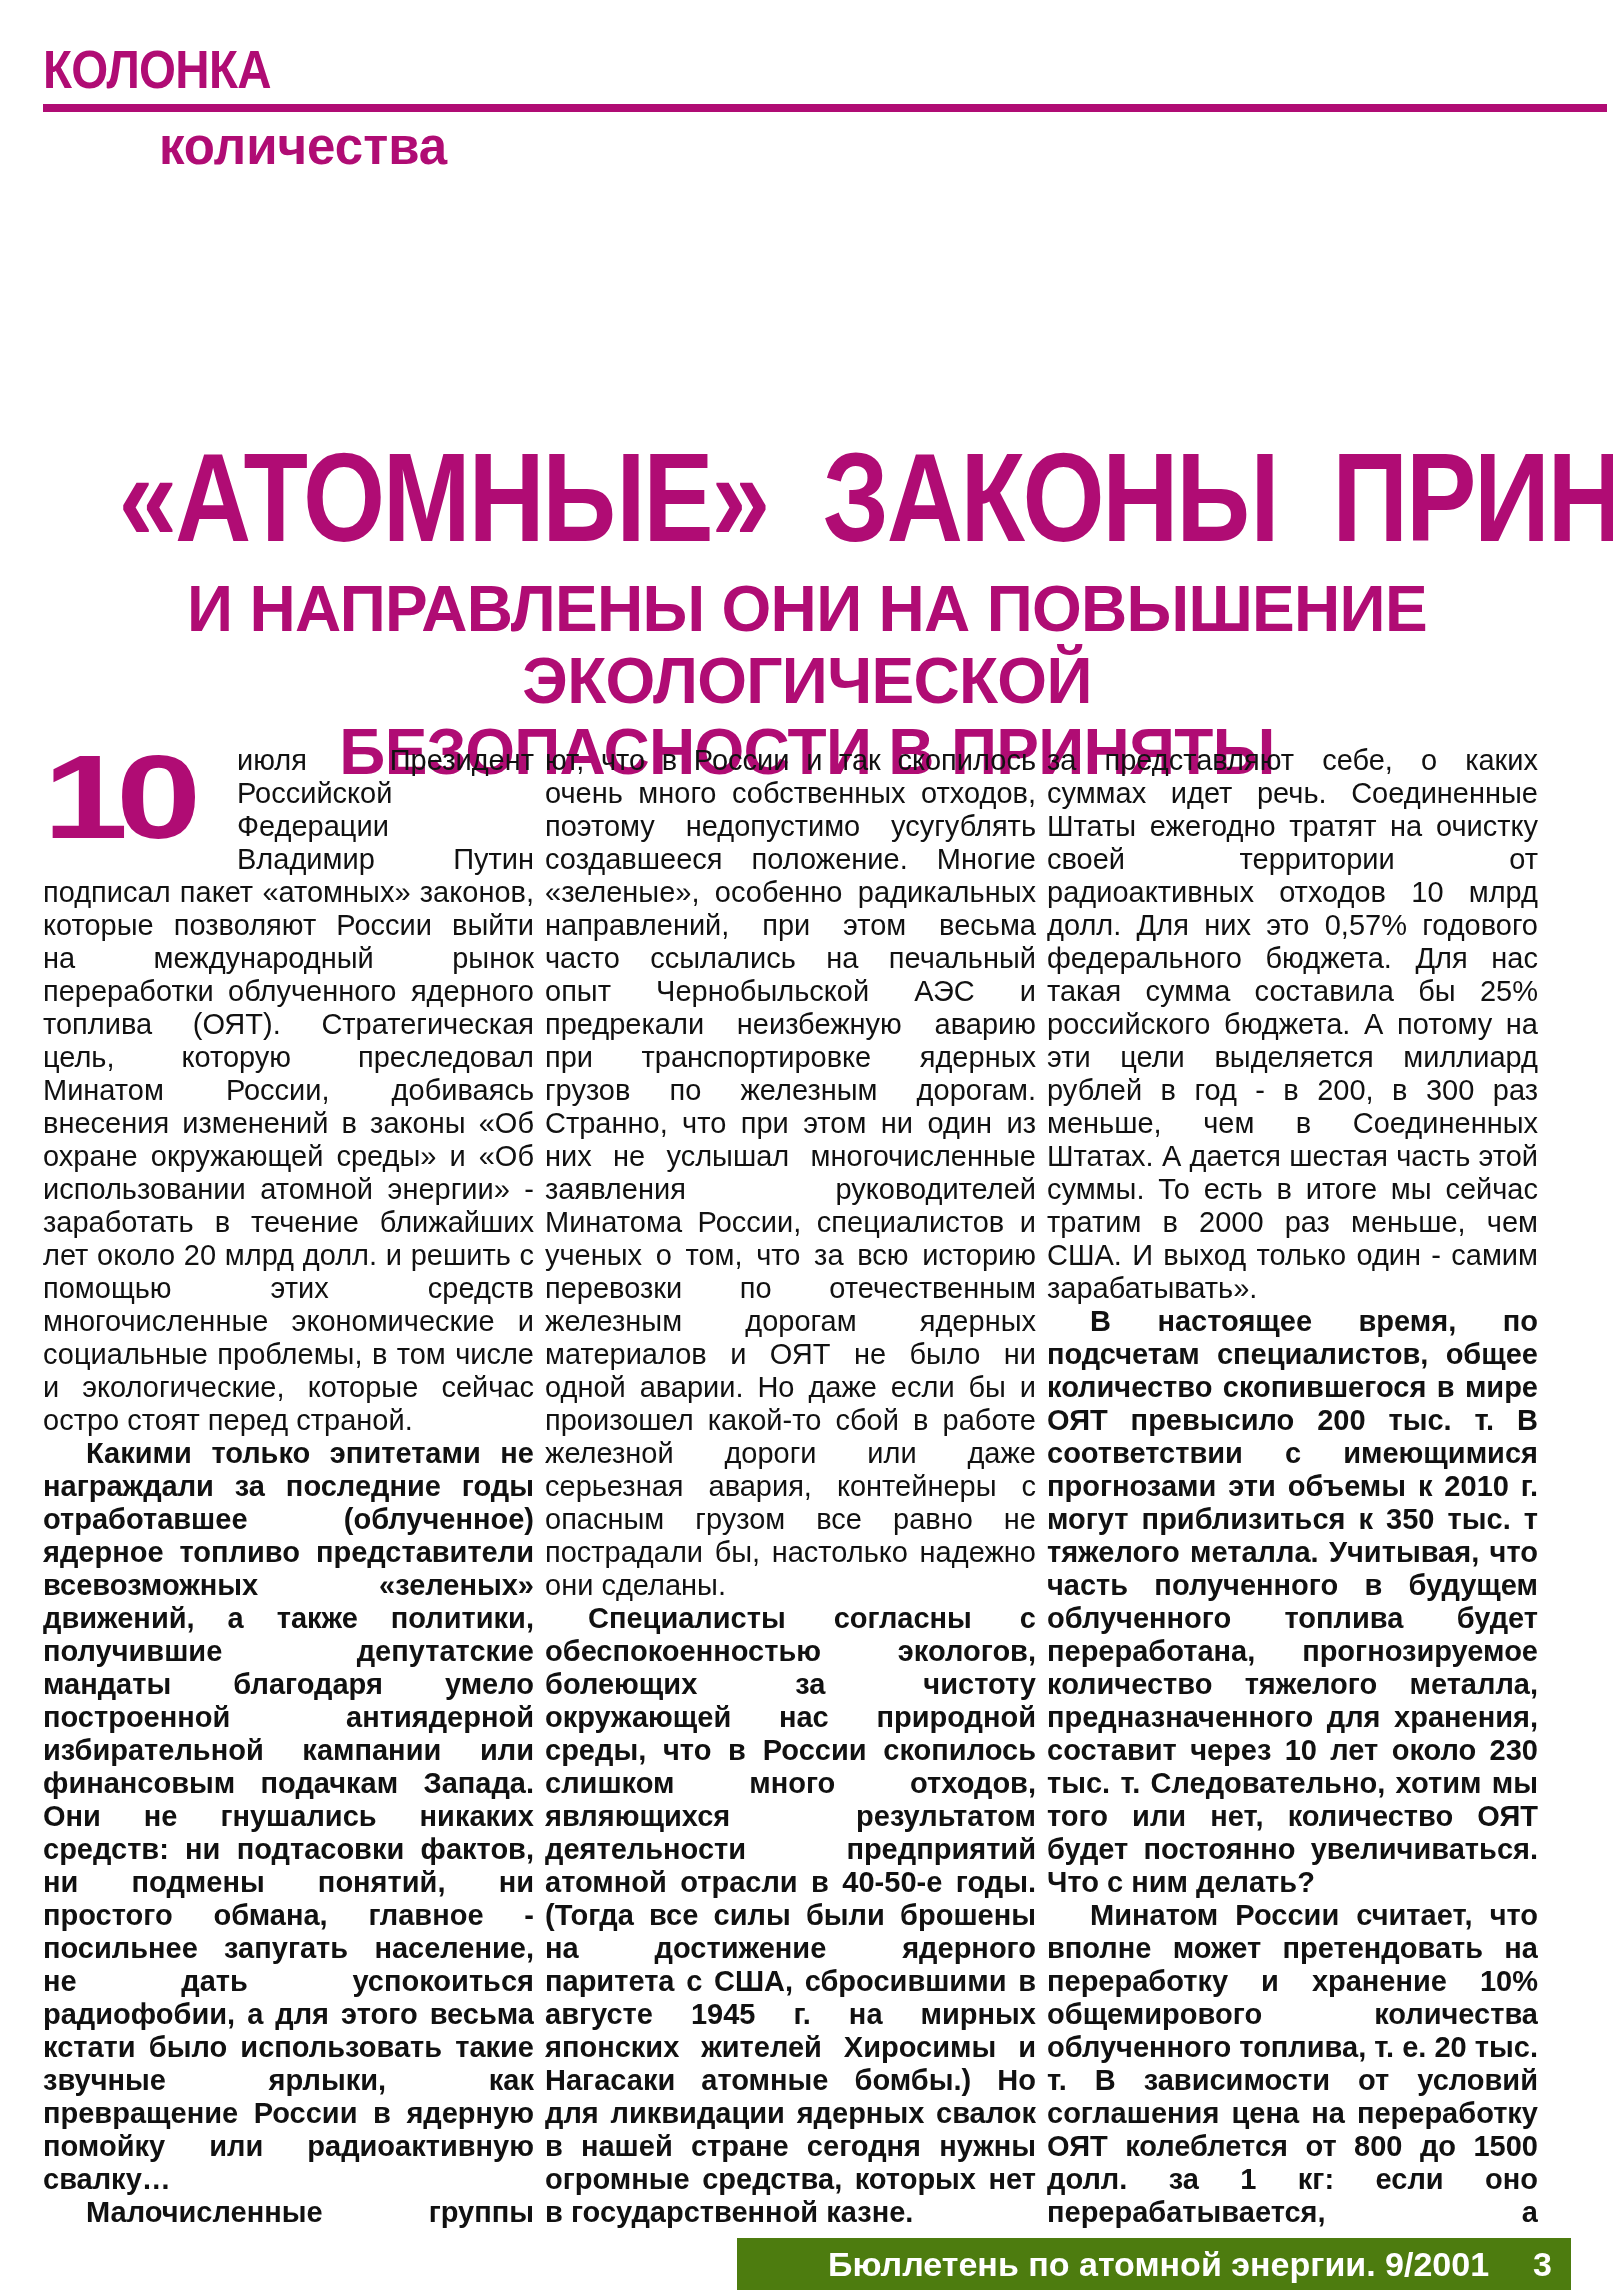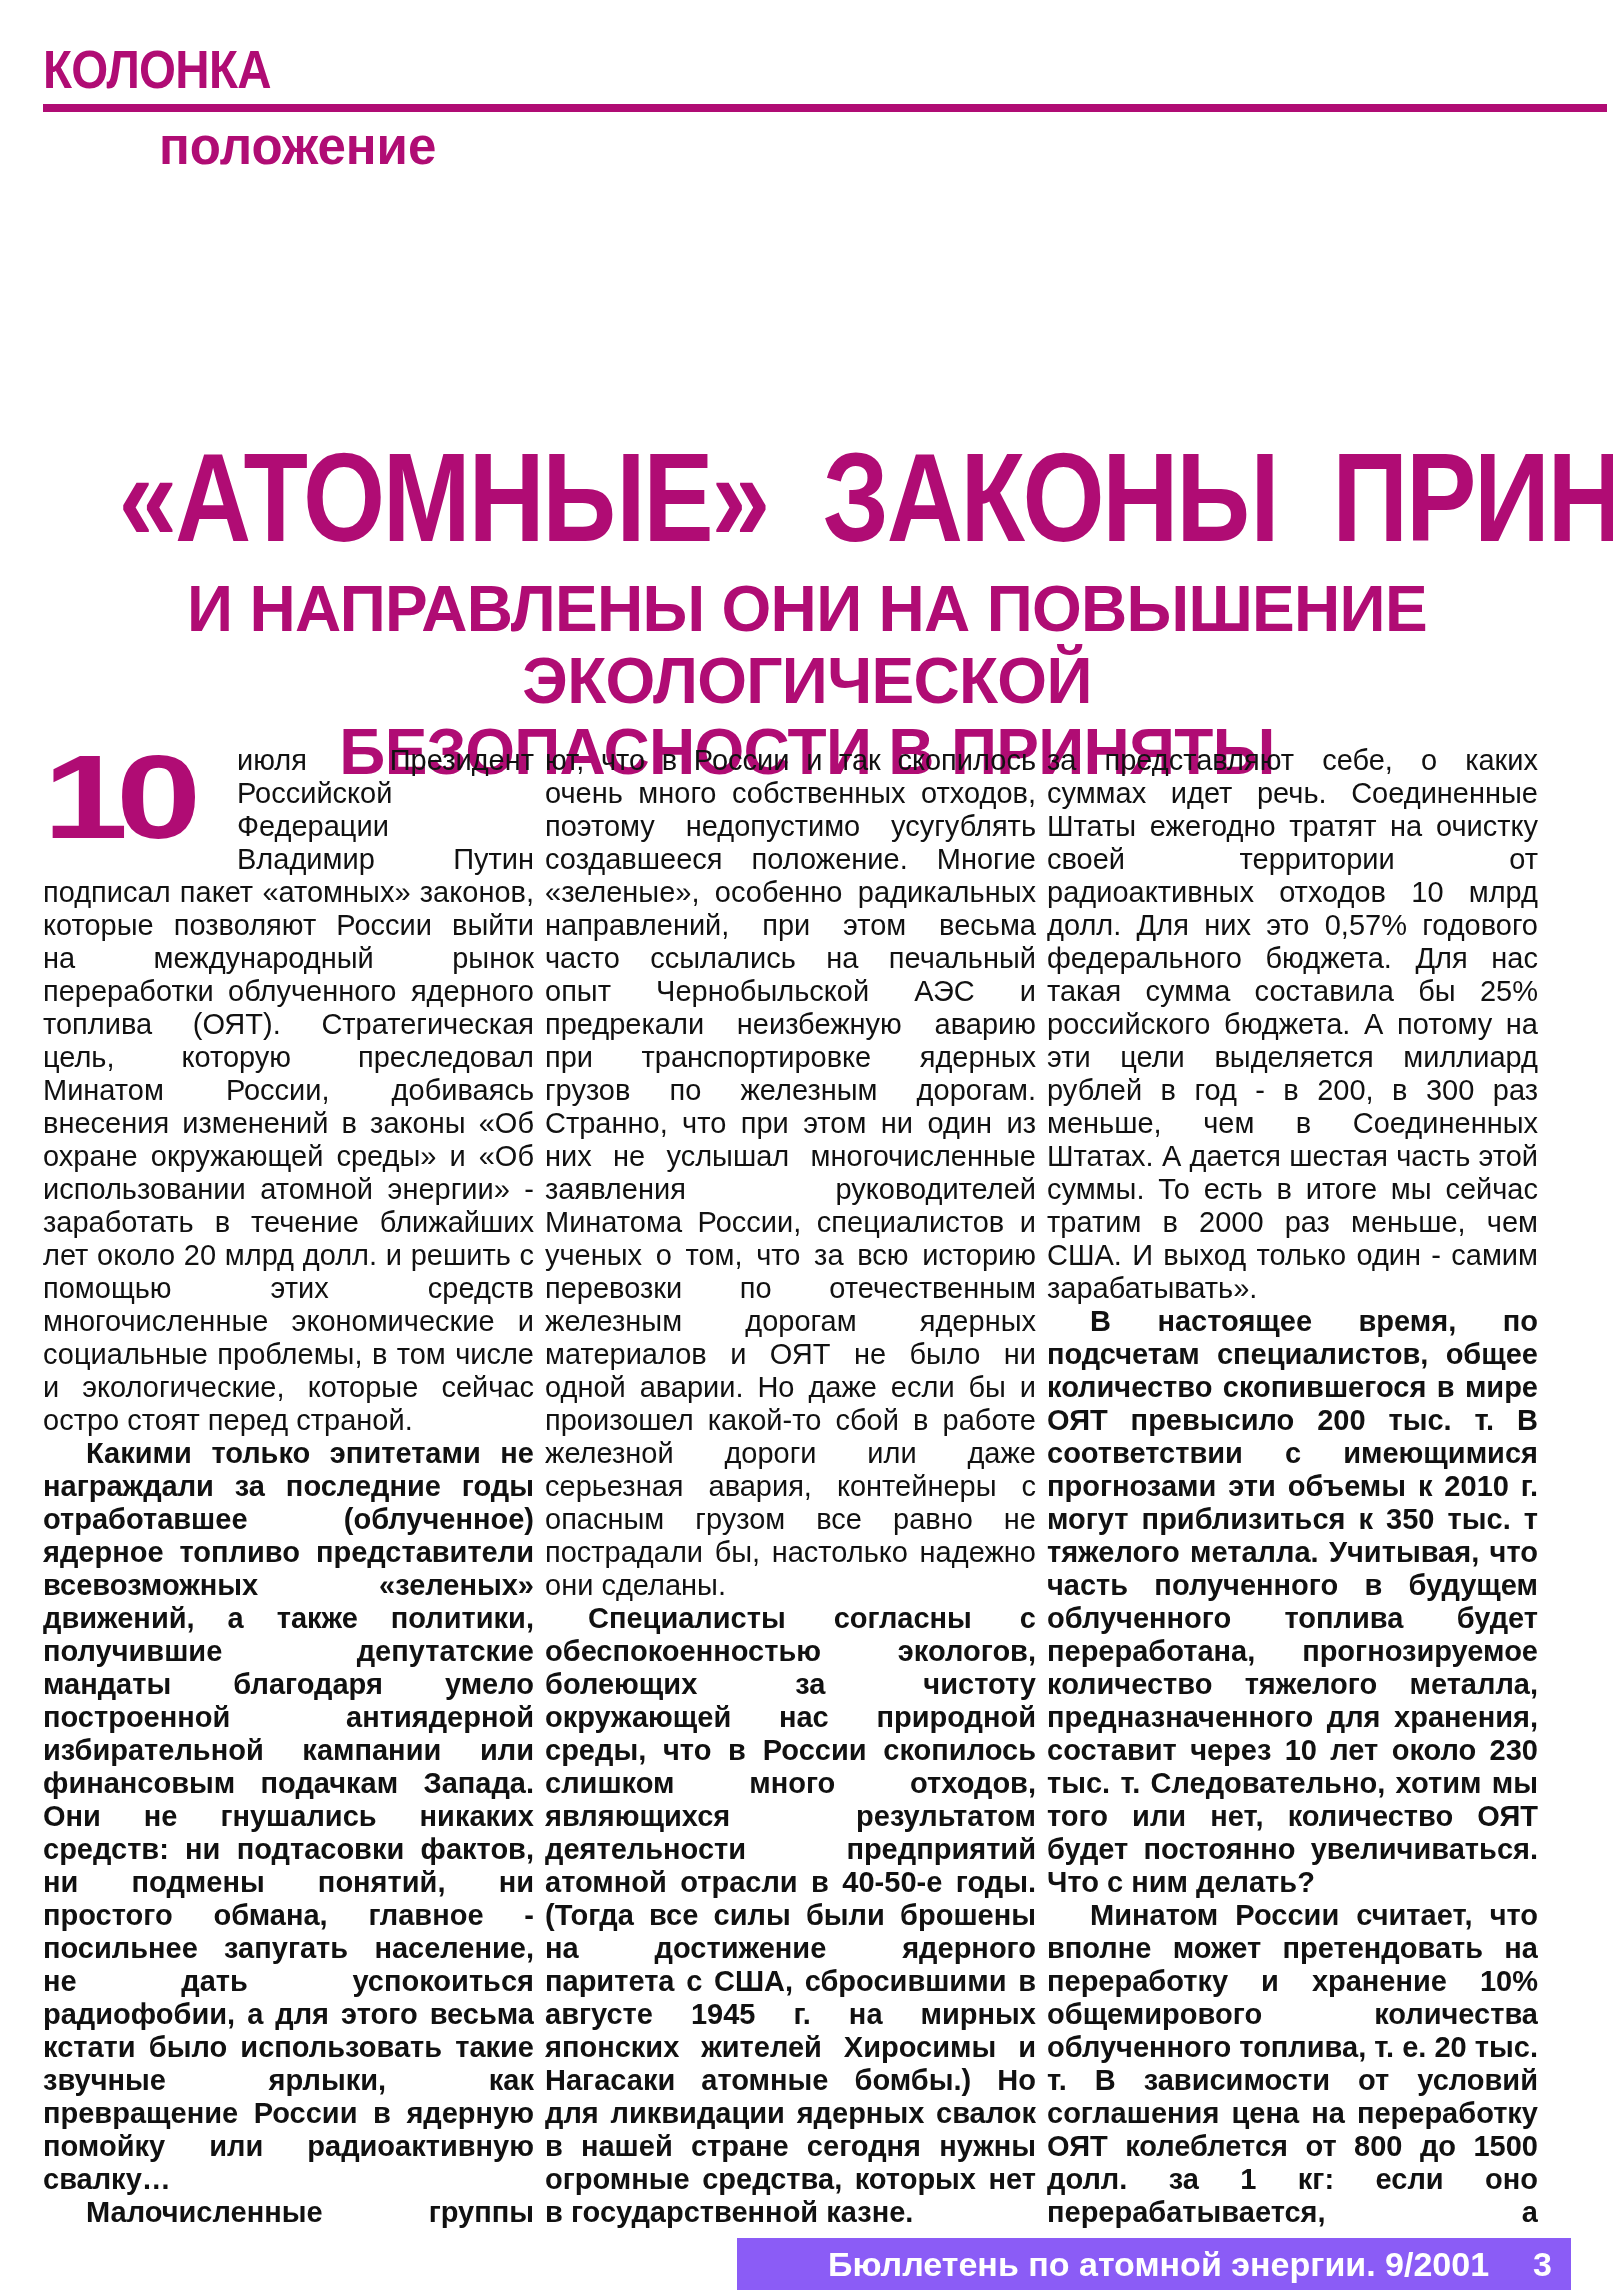--- a/index.html
+++ b/index.html
@@ -56,37 +56,37 @@
     display:inline-block;
     color:#b00c74; font-weight:bold;
     font-size:118px; line-height:106px; letter-spacing:-9.4px;
     transform:scale(1.3,1); transform-origin:left top;
   }
 
   
   .footer-bar {
     position:absolute; left:737px; top:2238px;
     width:834px; height:52px;
-    background:#8b5cf6; color:#ffffff;
+    background:#4d7c0f; color:#ffffff;
     display:flex; align-items:center; justify-content:flex-end;
     padding-right:19px; box-sizing:border-box;
     font-weight:bold; font-size:34px; letter-spacing:0;
     white-space:nowrap;
   }
   .footer-page { margin-left:44px; }
 </style>
 </head>
 <body>
 
 <div class="page">
 
   <div class="kicker">
     <div class="kicker-line1">КОЛОНКА</div>
     <div class="kicker-rule"></div>
-    <div class="kicker-line2">положение</div>
+    <div class="kicker-line2">количества</div>
   </div>
 
   <div class="headline">
     <div class="headline-title">«АТОМНЫЕ» ЗАКОНЫ ПРИНЯТЫ</div>
     <div class="headline-sub">
       <div>И НАПРАВЛЕНЫ ОНИ НА ПОВЫШЕНИЕ ЭКОЛОГИЧЕСКОЙ</div>
       <div>БЕЗОПАСНОСТИ В ПРИНЯТЫ</div>
     </div>
   </div>
 

